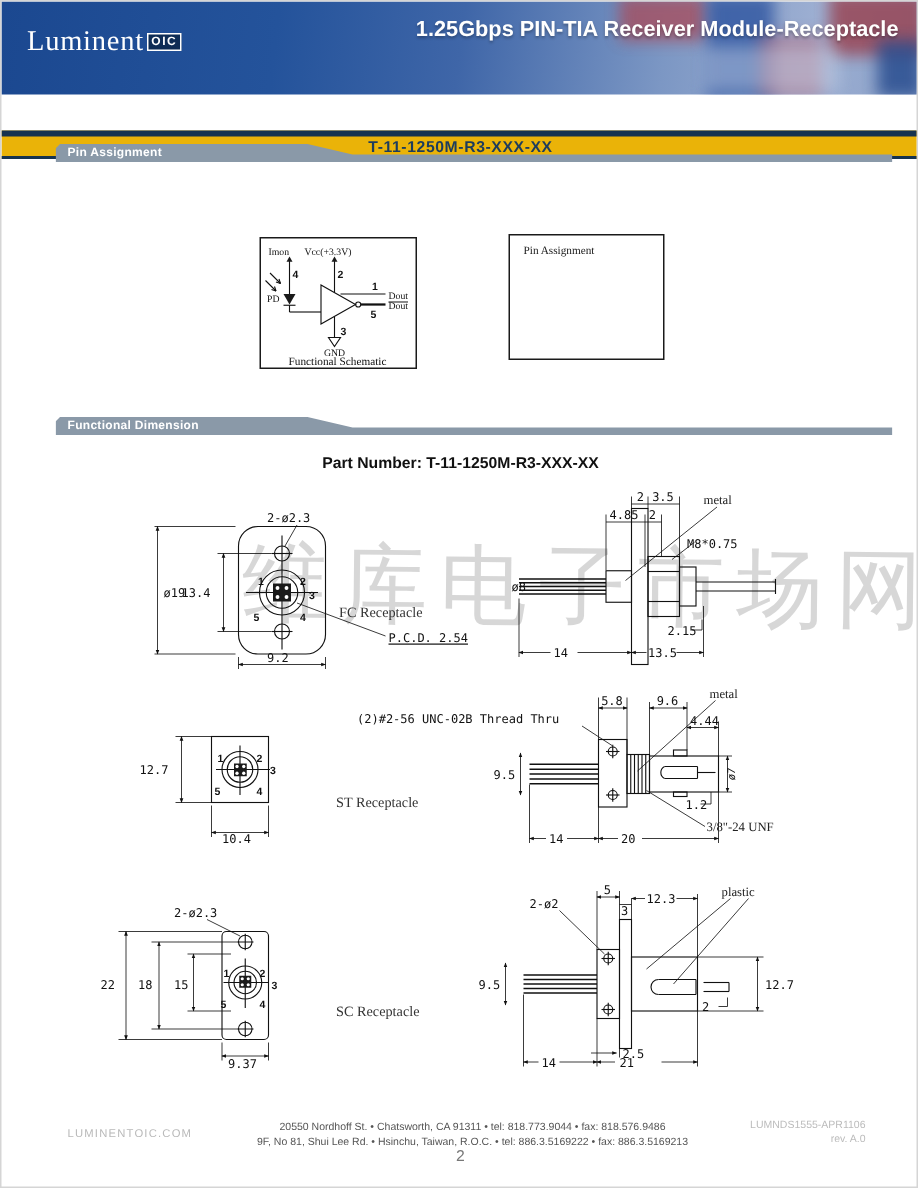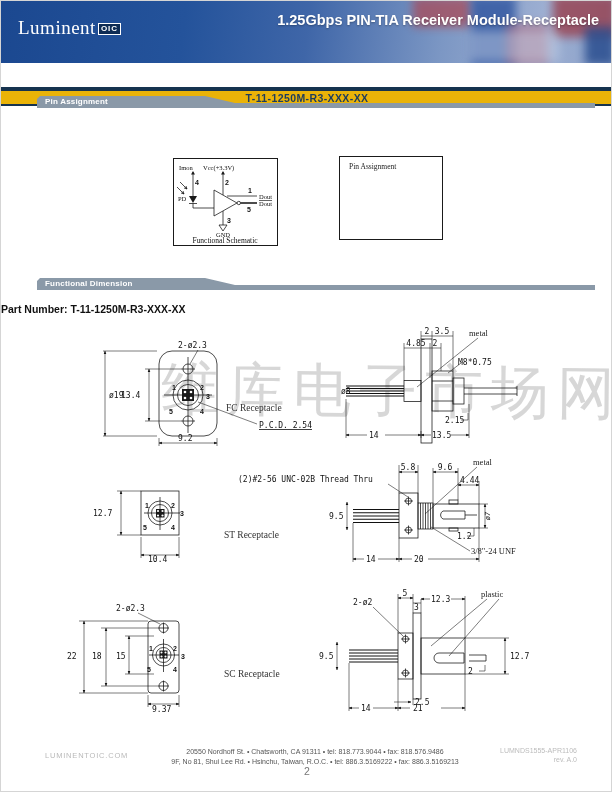--- a/index.html
+++ b/index.html
@@ -31,21 +31,21 @@
   .tab .t1{position:absolute;left:8px;top:1px;font:bold 8px "Liberation Sans",sans-serif;color:#fff;letter-spacing:.2px;}
   .tab .t2{position:absolute;left:118px;top:16px;font:bold 8px "Liberation Sans",sans-serif;color:#fff;letter-spacing:.2px;}
   .tab1{top:95px;} .tab2{top:277px;}
   
   .schembox{position:absolute;left:172px;top:157px;width:103px;height:86px;border:1.2px solid #1a1a1a;}
   .pintable{position:absolute;left:338px;top:155px;width:104px;height:84px;border:1.2px solid #1a1a1a;
             box-sizing:border-box;padding:5px 0 0 9px;font:7.5px "Liberation Serif",serif;color:#1a1a1a;}
   .pintable .pt-row{margin-top:5px;}
   .ov{text-decoration:overline;}
   
-  .pnhead{position:absolute;left:0;top:302px;width:612px;
+  .pnhead{position:absolute;left:0;top:302px;width:612px;text-align:center;
           font:bold 10.5px "Liberation Sans",sans-serif;color:#111;}
   
   svg.draw{position:absolute;overflow:visible;}
   svg.draw line,svg.draw path,svg.draw rect,svg.draw circle{stroke:#111;stroke-width:.75;fill:none;}
   svg.draw .dl{stroke-width:.55;}
   svg.draw .lead{stroke-width:1;}
   svg.draw .fill{fill:#1a1a1a;stroke:none;}
   svg.draw .wdot{fill:#fff;stroke:none;}
   svg.draw .thk{stroke-width:1.5;}
   .t-dim{font:8px "DejaVu Sans Mono",monospace;fill:#111;}

